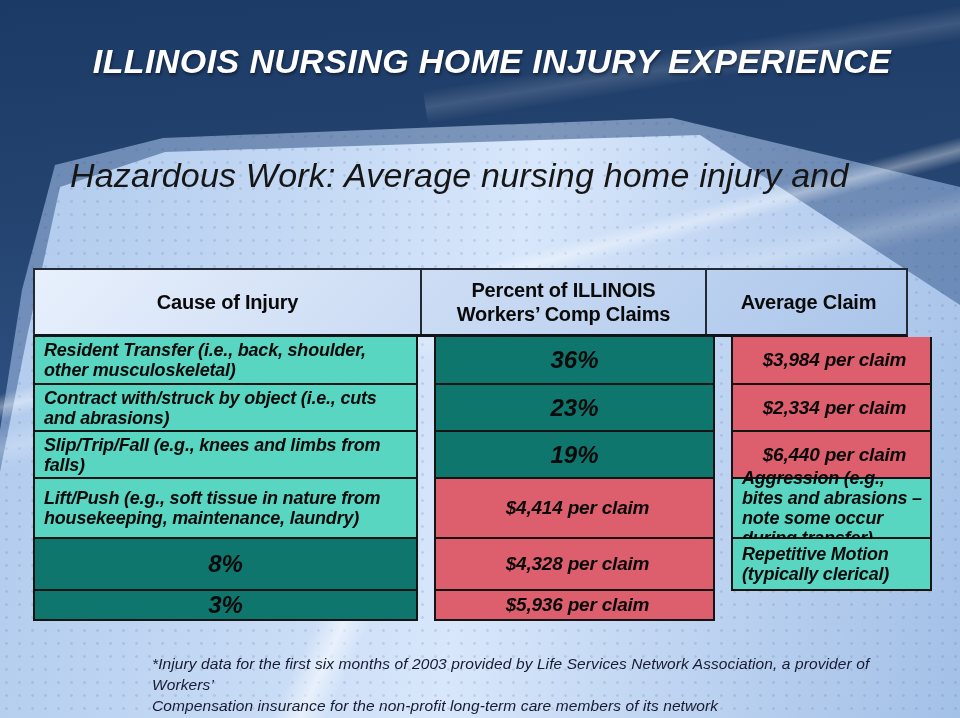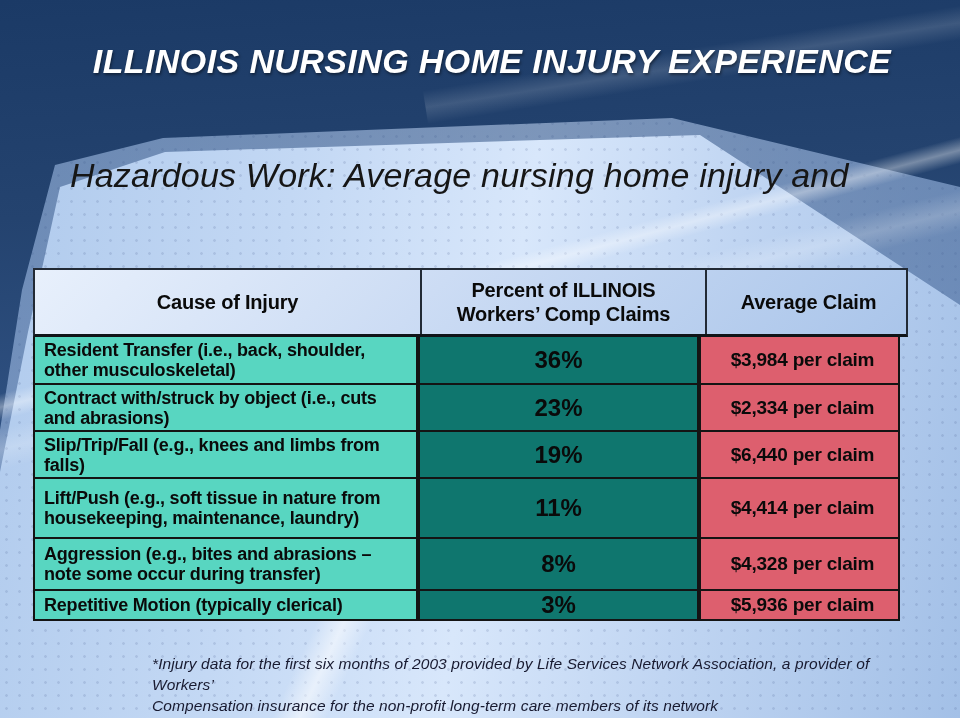--- a/index.html
+++ b/index.html
@@ -107,21 +107,22 @@
     letter-spacing: -0.2px;
     line-height: 24px;
     text-align: center;
   }
   .t-header .h-cell + .h-cell { border-left: 2px solid #222a35; }
 
   .t-body {
     display: grid;
     grid-template-columns: 385px 281px 201px;
     grid-template-rows: 48px 47px 47px 60px 52px 30px;
-    column-gap: 0;
+    column-gap: 16px;
+    font-style: italic;
   }
   .t-cell {
     border: 2px solid #141414;
     border-top: none;
     display: flex;
     align-items: center;
     font-weight: bold;
     color: #0a0a0a;
   }
   .cell-cause {
@@ -199,21 +200,20 @@
 
       <div class="t-cell cell-cause">Contract with/struck by object (i.e., cuts and abrasions)</div>
       <div class="t-cell cell-percent">23%</div>
       <div class="t-cell cell-claim">$2,334 per claim</div>
 
       <div class="t-cell cell-cause">Slip/Trip/Fall (e.g., knees and limbs from falls)</div>
       <div class="t-cell cell-percent">19%</div>
       <div class="t-cell cell-claim">$6,440 per claim</div>
 
       <div class="t-cell cell-cause">Lift/Push (e.g., soft tissue in nature from housekeeping, maintenance, laundry)</div>
-      <div class="t-cell cell-percent">11%</div>
       <div class="t-cell cell-claim">$4,414 per claim</div>
 
       <div class="t-cell cell-cause">Aggression (e.g., bites and abrasions – note some occur during transfer)</div>
       <div class="t-cell cell-percent">8%</div>
       <div class="t-cell cell-claim">$4,328 per claim</div>
 
       <div class="t-cell cell-cause">Repetitive Motion (typically clerical)</div>
       <div class="t-cell cell-percent">3%</div>
       <div class="t-cell cell-claim">$5,936 per claim</div>
     </div>

